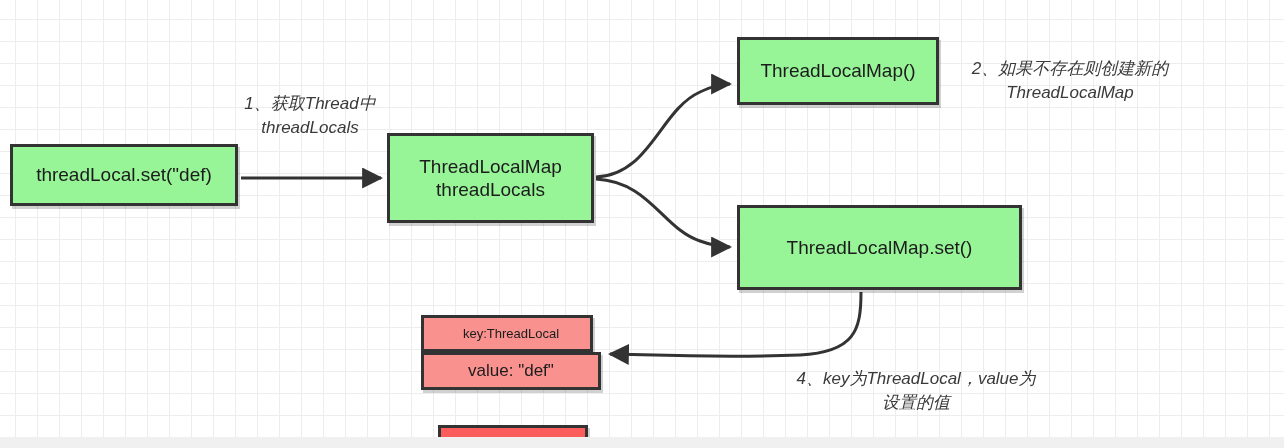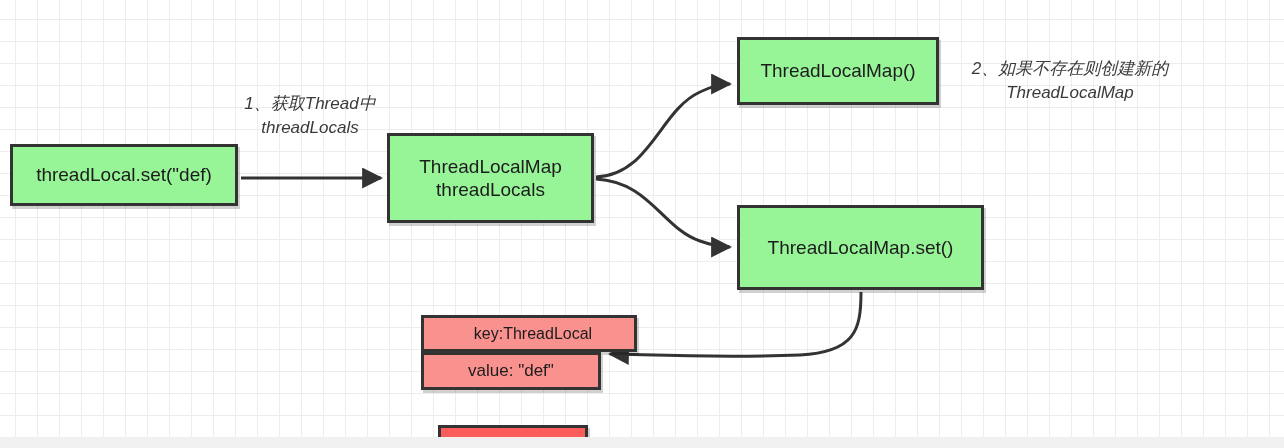--- a/index.html
+++ b/index.html
@@ -69,22 +69,22 @@
     left: 0;
     top: 0;
     width: 1284px;
     height: 448px;
     pointer-events: none;
   }
   
   #node-set        { left: 10px;  top: 144px; width: 228px; height: 62px;  font-size: 19px; }
   #node-map-field  { left: 387px; top: 133px; width: 207px; height: 90px;  font-size: 19px; }
   #node-map-ctor   { left: 737px; top: 37px;  width: 202px; height: 68px;  font-size: 19px; }
-  #node-map-set    { left: 737px; top: 205px; width: 247px; height: 85px;  font-size: 19px; }
-  #node-entry-key  { left: 421px; top: 315px; width: 216px; height: 37px;  font-size: 16px; padding-left: 8px; }
+  #node-map-set    { left: 737px; top: 205px; width: 285px; height: 85px;  font-size: 19px; }
+  #node-entry-key  { left: 421px; top: 315px; width: 172px; height: 37px;  font-size: 13px; padding-left: 8px; }
   #node-entry-val  { left: 421px; top: 352px; width: 180px; height: 38px;  font-size: 17px; }
   #node-entry-name { left: 438px; top: 393px; width: 150px; height: 38px;  font-size: 17px; margin-top: 32px; }
   
   #annot-1 { left: 222px; top: 92px;  width: 176px; }
   #annot-2 { left: 950px; top: 57px;  width: 240px; }
   #annot-3 { left: 990px; top: 222px; width: 294px; text-align: center; }
   #annot-4 { left: 770px; top: 367px; width: 292px; }
 </style>
 </head>
 <body>
@@ -122,15 +122,17 @@
 
   <div class="node red" id="node-entry-name">Entry</div>
 
   <div class="annot" id="annot-1">1、获取Thread中
 threadLocals</div>
 
   <div class="annot" id="annot-2">2、如果不存在则创建新的
 ThreadLocalMap</div>
 
 
+  <div class="annot" id="annot-4">4、key为ThreadLocal，value为
+设置的值</div>
 
   <div id="bottom-band"></div>
 </div>
 
 </body></html>

